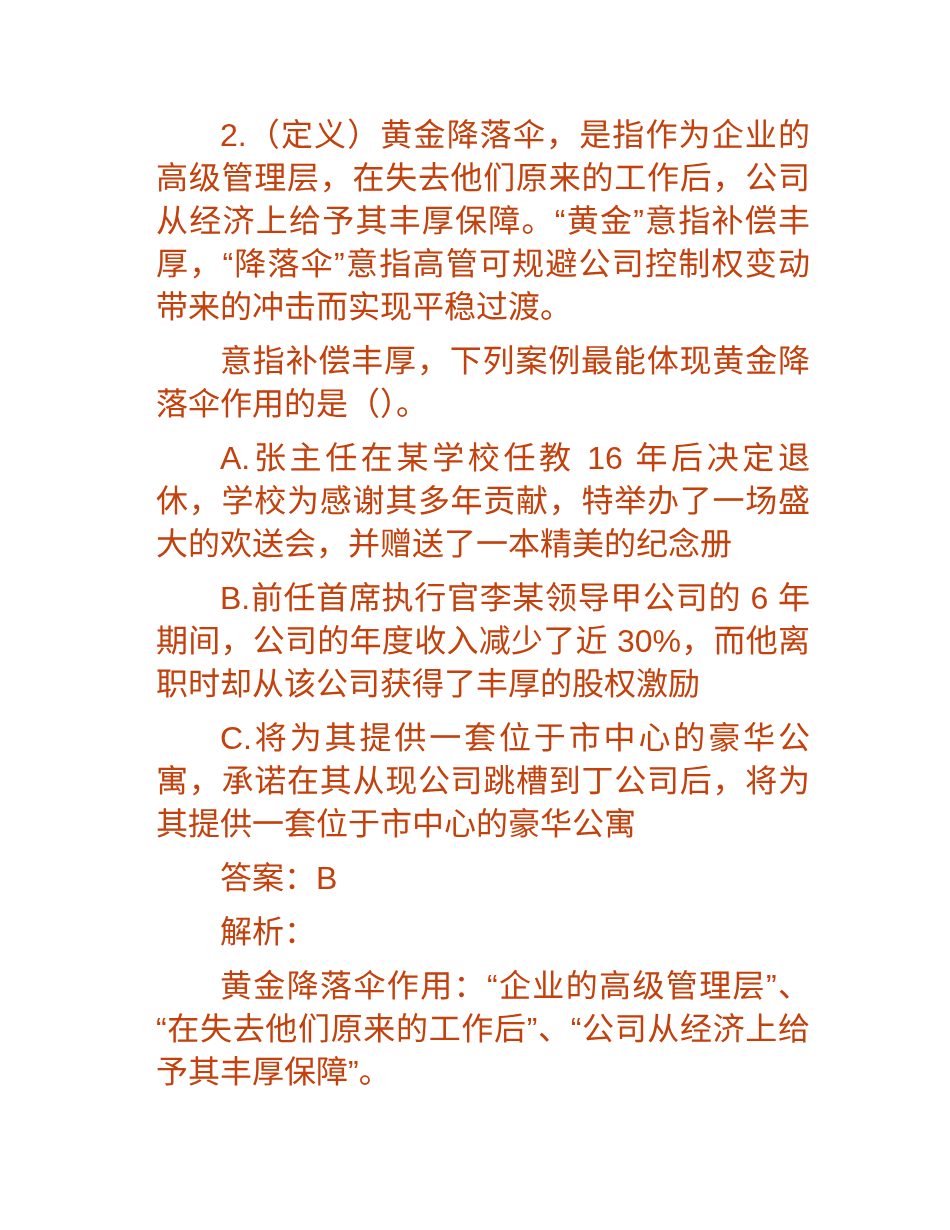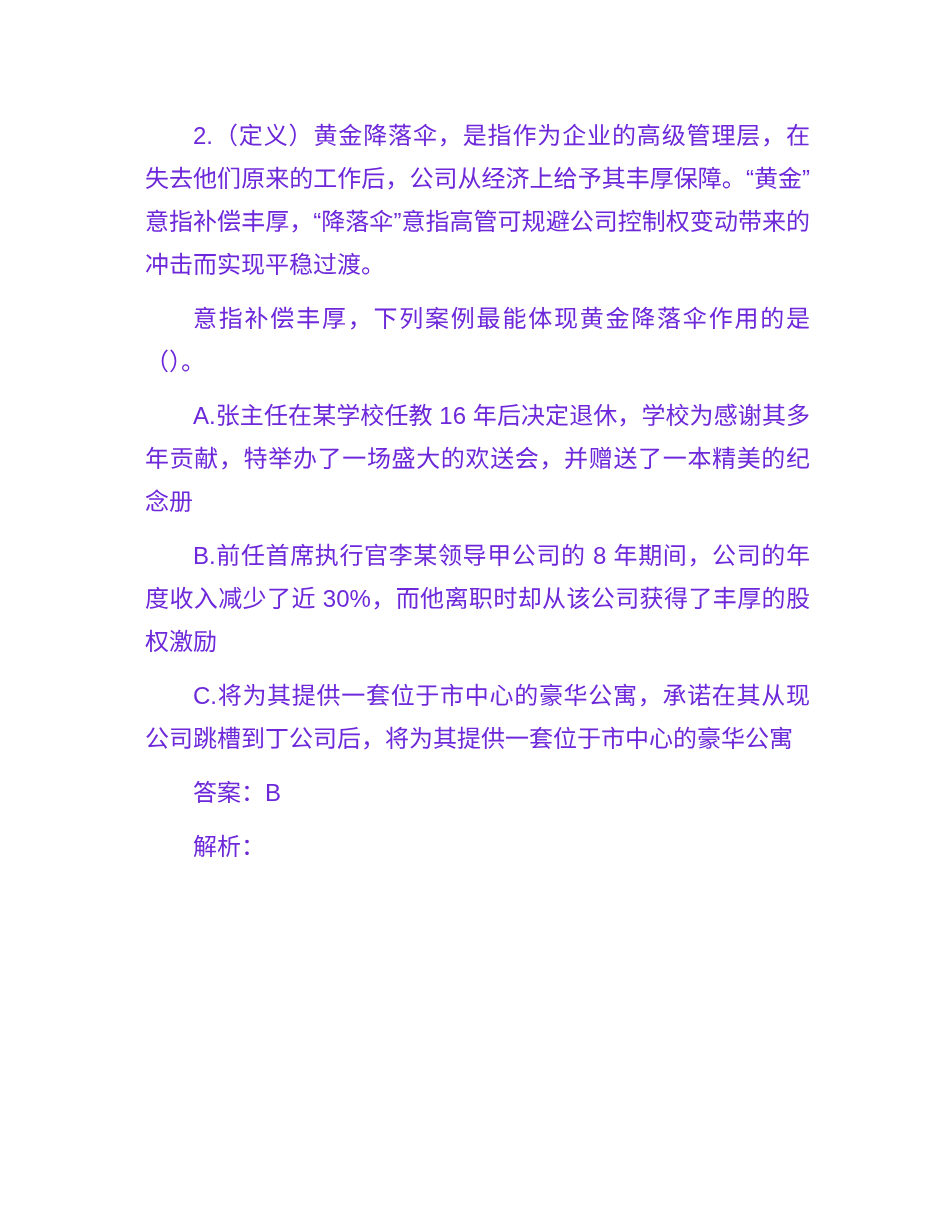--- a/index.html
+++ b/index.html
@@ -13,36 +13,37 @@
     height: 1230px;
     background: #ffffff;
     overflow: hidden;
     font-family: "Liberation Sans", "DejaVu Sans", sans-serif;
   }
   .content {
     box-sizing: border-box;
     padding: 114px 140px 0 140px;
   }
   .para {
-    margin: 0 0 11px 5px;
-    font-size: 24px;
+    margin: 0 0 11px 16px;
+    font-size: 32px;
     line-height: 43px;
-    color: #6d28d9;
+    color: #c2410c;
     text-indent: 2em;
     text-align: justify;
     word-break: break-all;
     font-weight: 400;
   }
 </style>
 </head>
 <body>
 
 <div class="page">
   <div class="content">
     <p class="para">2.（定义）黄金降落伞，是指作为企业的高级管理层，在失去他们原来的工作后，公司从经济上给予其丰厚保障。“黄金”意指补偿丰厚，“降落伞”意指高管可规避公司控制权变动带来的冲击而实现平稳过渡。</p>
     <p class="para">意指补偿丰厚，下列案例最能体现黄金降落伞作用的是（）。</p>
     <p class="para">A.张主任在某学校任教 16 年后决定退休，学校为感谢其多年贡献，特举办了一场盛大的欢送会，并赠送了一本精美的纪念册</p>
-    <p class="para">B.前任首席执行官李某领导甲公司的 8 年期间，公司的年度收入减少了近 30%，而他离职时却从该公司获得了丰厚的股权激励</p>
+    <p class="para">B.前任首席执行官李某领导甲公司的 6 年期间，公司的年度收入减少了近 30%，而他离职时却从该公司获得了丰厚的股权激励</p>
     <p class="para">C.将为其提供一套位于市中心的豪华公寓，承诺在其从现公司跳槽到丁公司后，将为其提供一套位于市中心的豪华公寓</p>
     <p class="para">答案：B</p>
     <p class="para">解析：</p>
+    <p class="para">黄金降落伞作用：“企业的高级管理层”、“在失去他们原来的工作后”、“公司从经济上给予其丰厚保障”。</p>
   </div>
 </div>
 
 </body></html>

